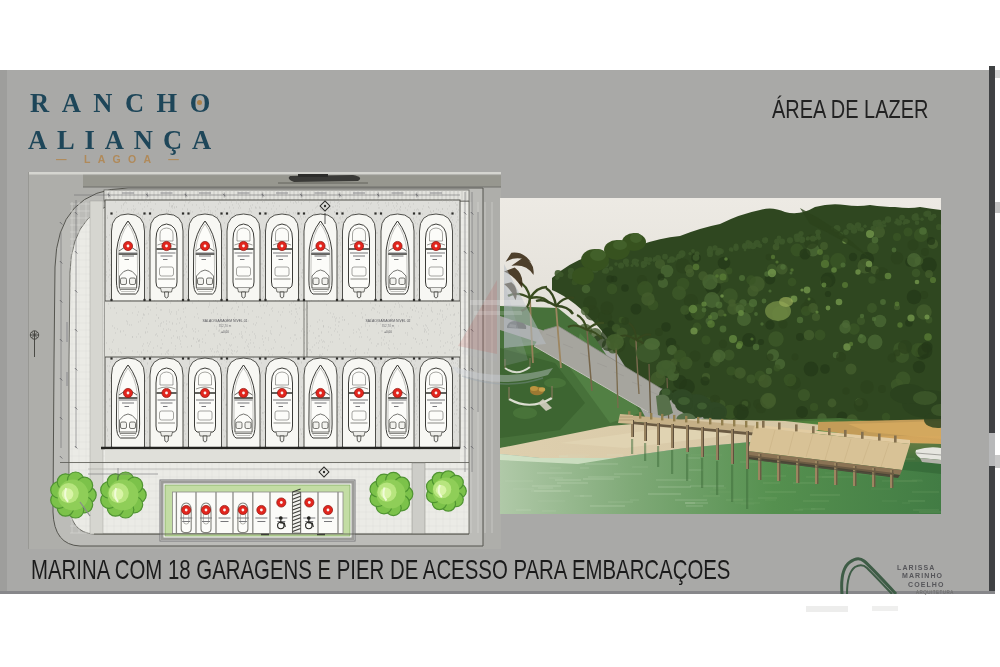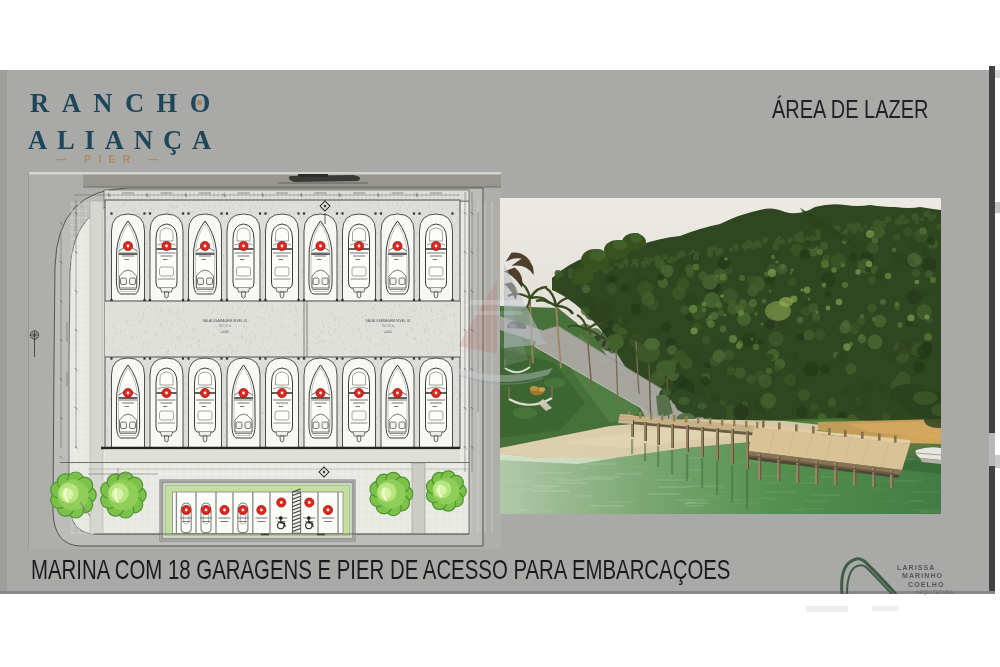--- a/index.html
+++ b/index.html
@@ -14,21 +14,21 @@
 <div class="abs" style="left:989px;top:66px;width:6px;height:528px;background:#3f4143;"></div>
 
 <div class="abs" style="left:989px;top:433px;width:6px;height:33px;background:#b7b8b9;"></div>
 
 <div class="abs" style="left:995px;top:70px;width:5px;height:8px;background:#d8d8d8;"></div>
 
 <div class="abs" style="left:30px;top:87.5px;font-family:'Liberation Serif',serif;font-weight:bold;color:#1e4659;font-size:26.5px;letter-spacing:12.5px;white-space:nowrap;">RANCH<span style="position:relative;">O<span style="position:absolute;left:7px;top:12.5px;width:5px;height:5px;background:#ad8148;border-radius:50%;"></span></span></div>
 
 <div class="abs" style="left:28px;top:125px;font-family:'Liberation Serif',serif;font-weight:bold;color:#1e4659;font-size:26.5px;letter-spacing:9.9px;white-space:nowrap;">ALIANÇA</div>
 
-<div class="abs" style="left:56px;top:152.8px;font-weight:bold;color:#b08a5a;font-size:10.5px;letter-spacing:7.3px;white-space:nowrap;">— PIER —</div>
+<div class="abs" style="left:56px;top:152.8px;font-weight:bold;color:#b08a5a;font-size:10.5px;letter-spacing:7.3px;white-space:nowrap;">— LAGOA —</div>
 
 <div class="abs" style="left:772px;top:93.6px;font-size:26.7px;color:#222222;white-space:nowrap;transform:scaleX(0.748);transform-origin:left top;">ÁREA DE LAZER</div>
 
 <svg class="abs" style="left:28px;top:172px;" width="473" height="377" viewBox="0 0 473 377">
 
 <rect x="0" y="0" width="473" height="377" fill="#aeaeaa"></rect>
 
 <path d="M0.5,0 V377 M0,0.5 H473" stroke="#989894" stroke-width="1"></path>
 <rect x="1" y="0" width="472" height="2.5" fill="#d5d5d0"></rect>
 

